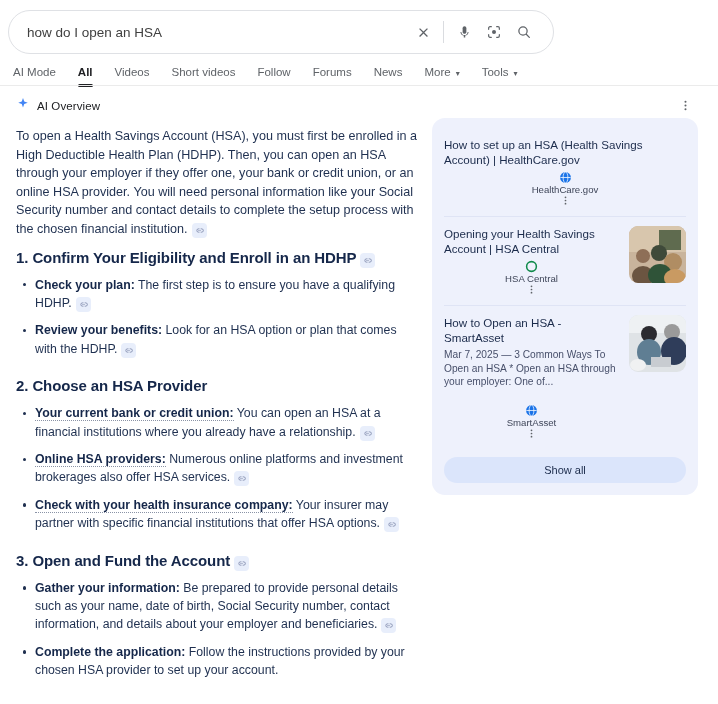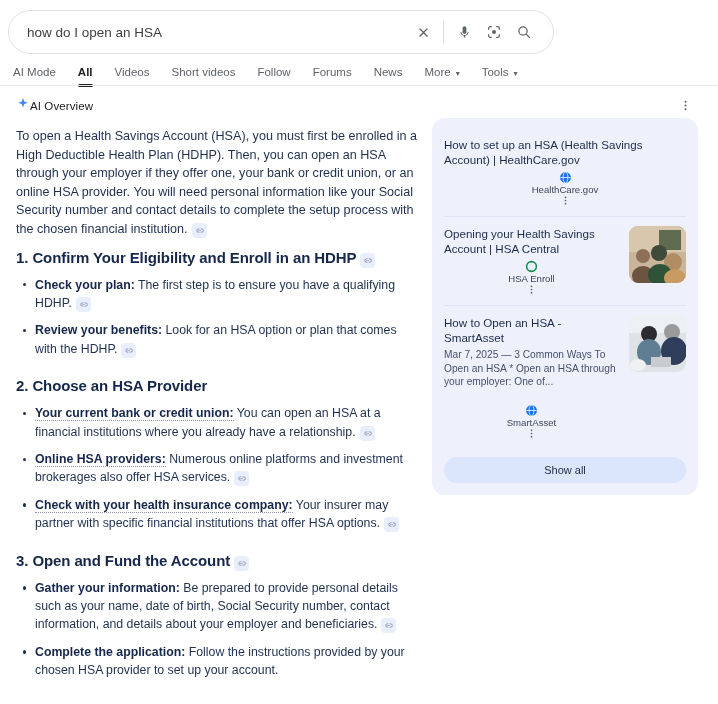--- a/index.html
+++ b/index.html
@@ -60,21 +60,21 @@
 
   
   .main {
     position: absolute; left: 0; top: 95px; width: 718px;
     display: flex; align-items: flex-start;
   }
   .col-left { width: 432px; padding: 0 14px 0 16px; }
   .col-right { width: 286px; padding-right: 20px; }
 
   
-  .aio-head { display: flex; align-items: center; height: 22px; margin-bottom: 10px; }
+  .aio-head { display: flex; align-items: center; gap: 7px; height: 22px; margin-bottom: 10px; }
   .aio-title { font-size: 11.5px; color: #202124; font-weight: normal; letter-spacing: .1px; }
   .para {
     font-size: 12.6px; line-height: 18.6px; color: #1f3050;
     margin: 0 0 9px 0;
   }
   h2.sec {
     font-size: 15px; line-height: 20px; font-weight: bold;
     color: #15274a; margin: 0 0 8px 0; letter-spacing: -.1px;
   }
   ul.bullets { list-style: none; margin: 0 0 18px 0; padding: 0; }
@@ -301,21 +301,21 @@
             </div>
             <div class="srccard">
               <div class="src-main">
                 <div class="src-title">Opening your Health Savings Account | HSA Central</div>
                 <div class="src-meta">
                   <span class="fav">
                     <svg width="13" height="13" viewBox="0 0 24 24">
                       <circle cx="12" cy="12" r="9" fill="none" stroke="#0f8a4a" stroke-width="2.8"></circle>
                     </svg>
                   </span>
-                  <span class="src-name">HSA Enroll</span>
+                  <span class="src-name">HSA Central</span>
                   <span class="src-kebab">
                     <svg width="11" height="11" viewBox="0 0 24 24">
                       <circle cx="12" cy="5" r="1.9" fill="#5f6368"></circle>
                       <circle cx="12" cy="12" r="1.9" fill="#5f6368"></circle>
                       <circle cx="12" cy="19" r="1.9" fill="#5f6368"></circle>
                     </svg>
                   </span>
                 </div>
               </div>
               <div class="thumb"><svg width="57" height="57" viewBox="0 0 57 57">

